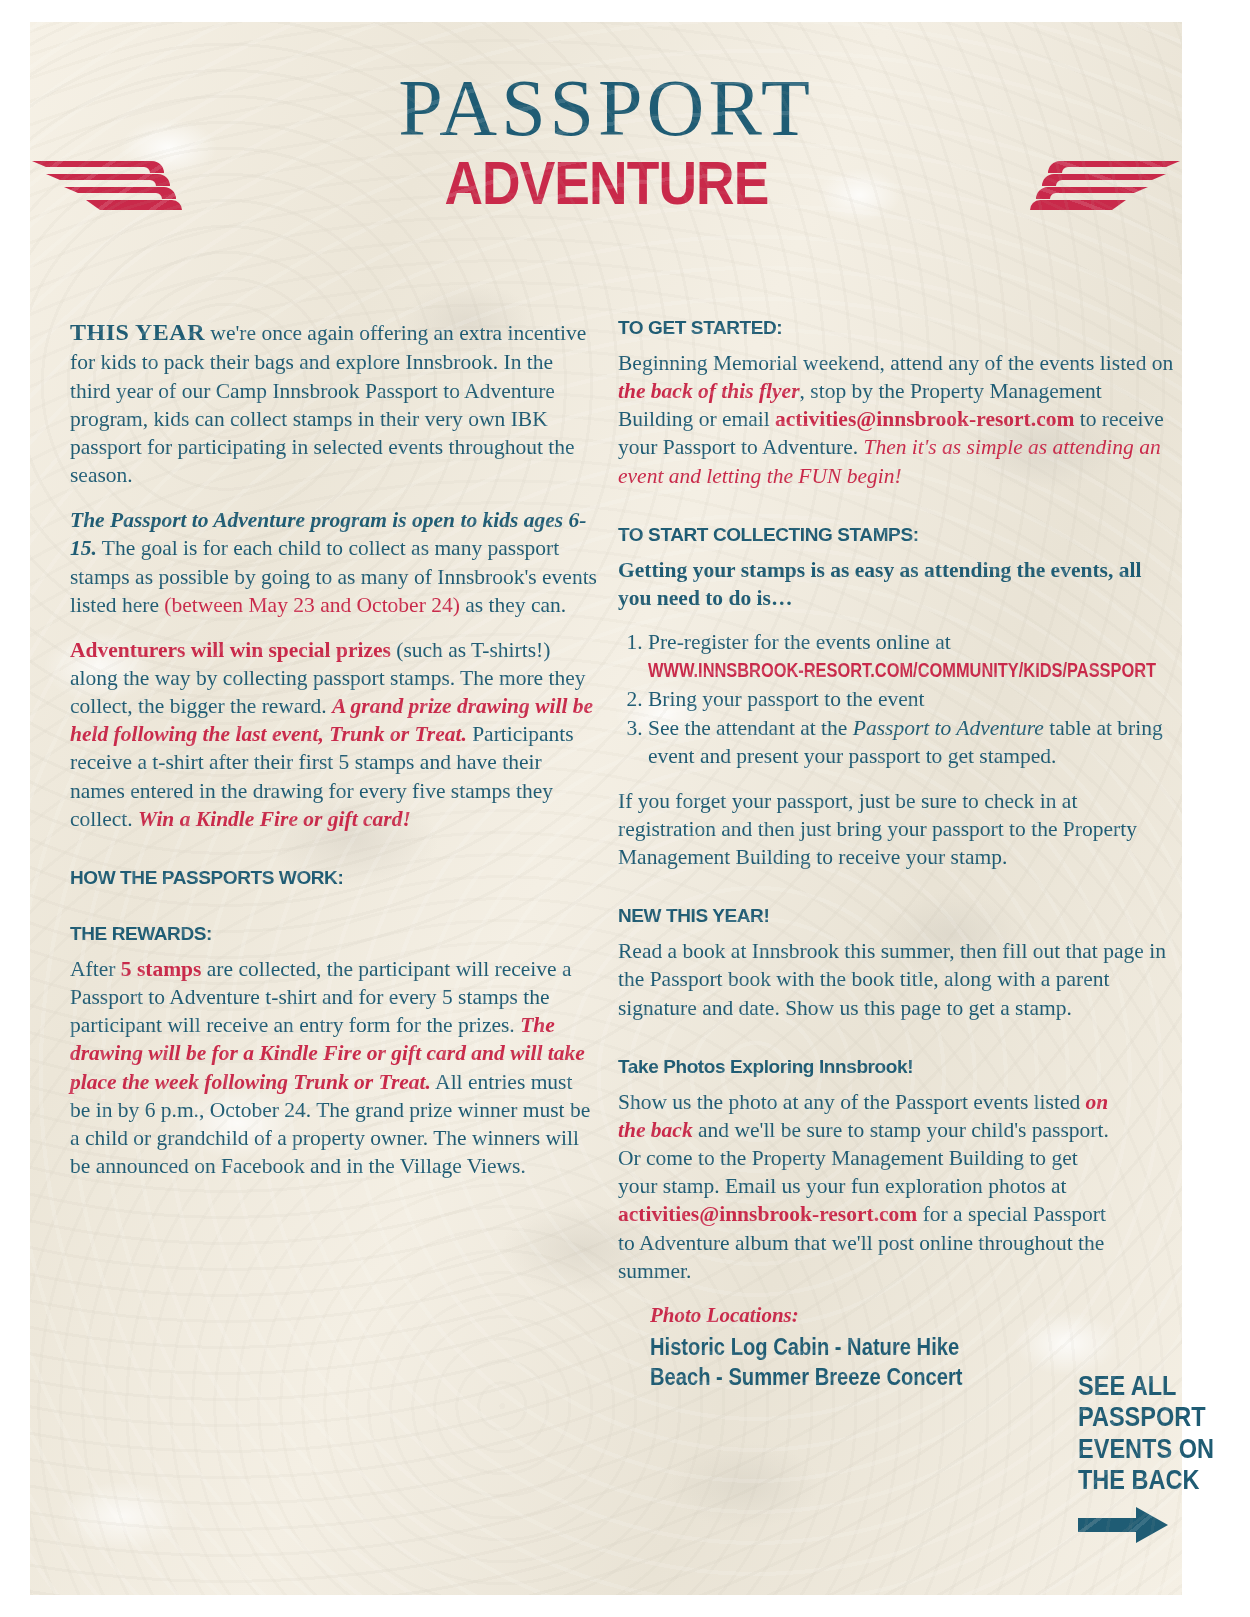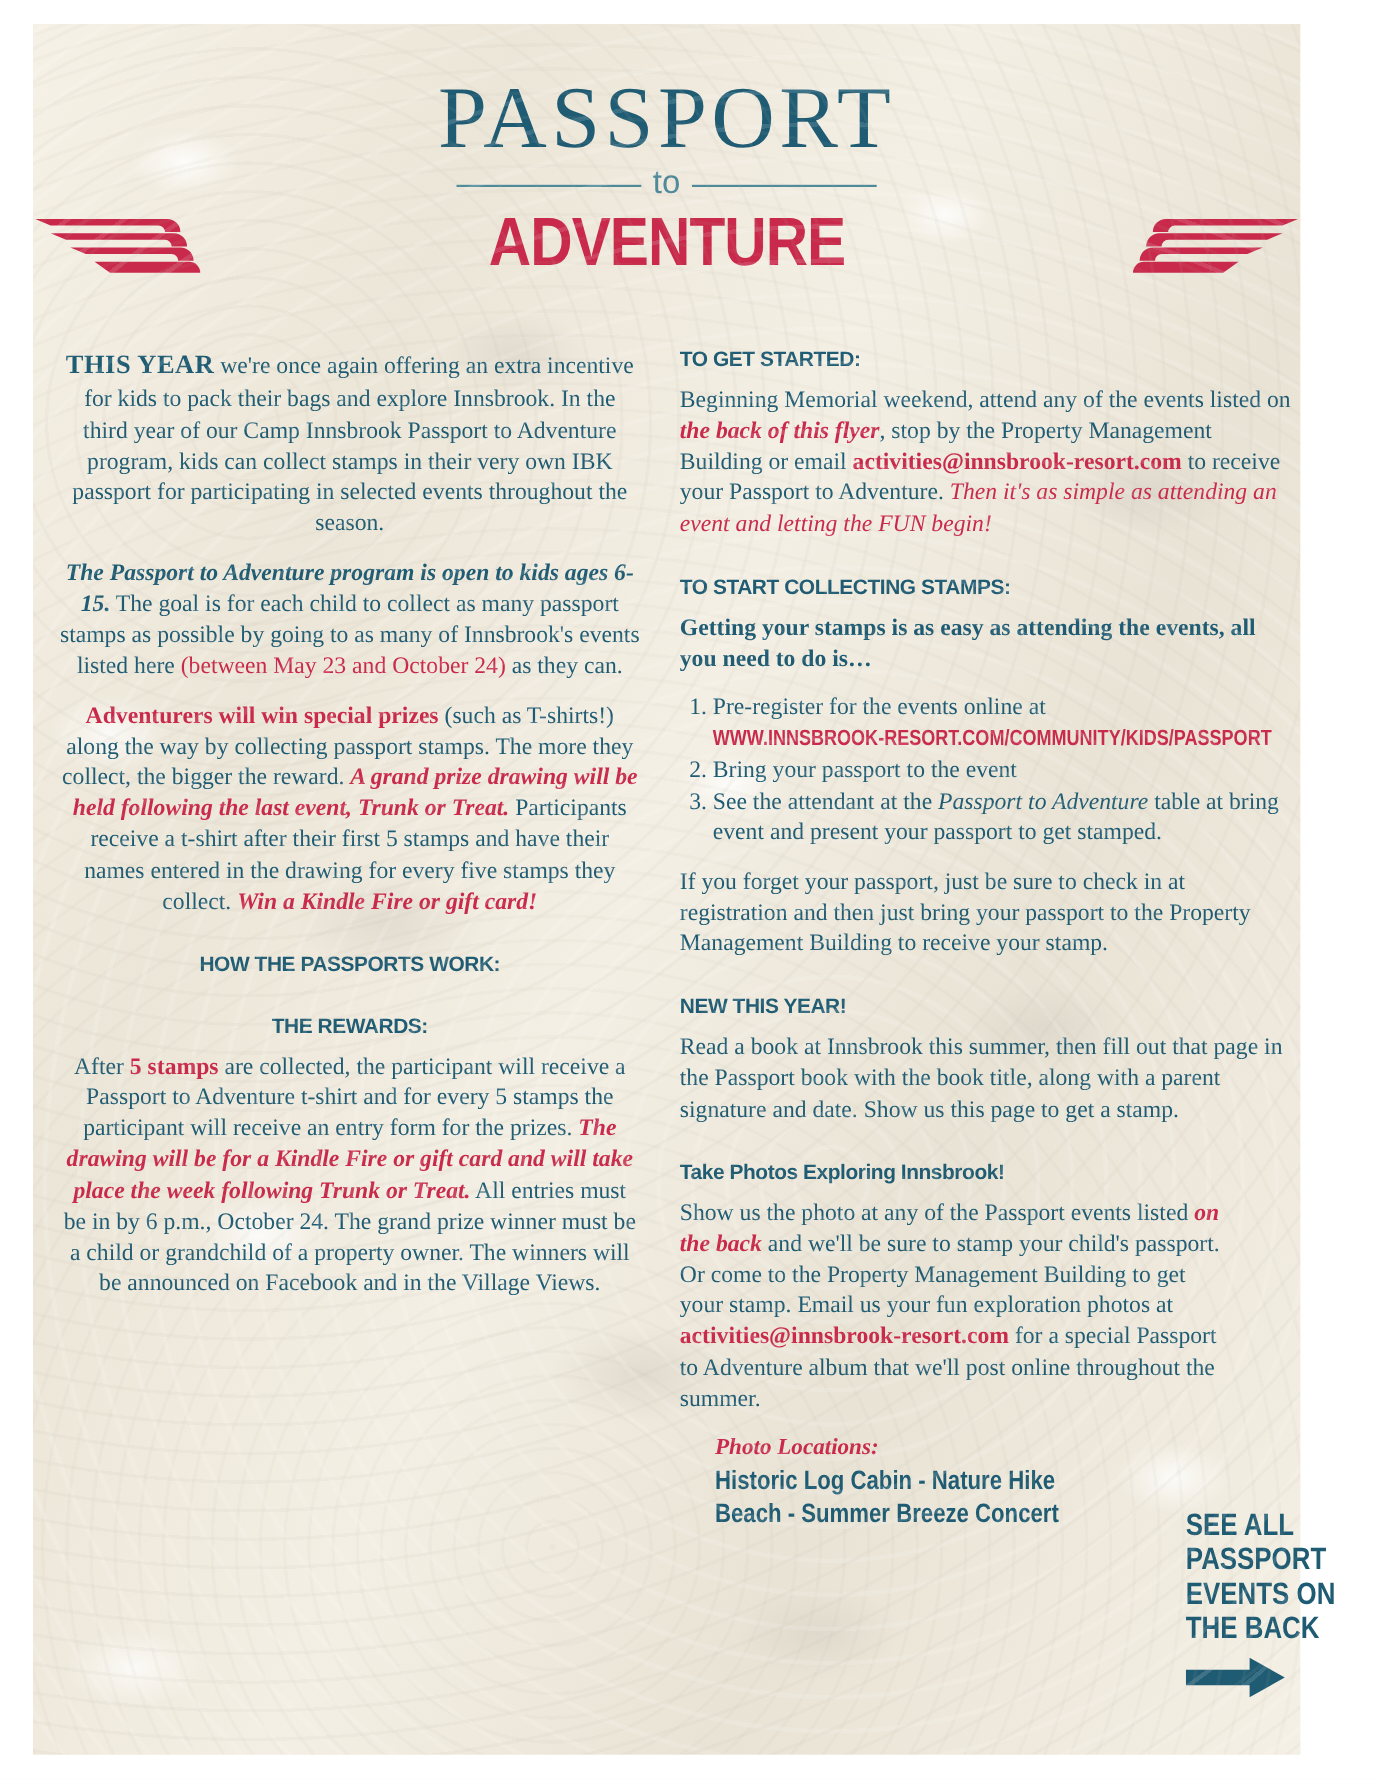--- a/index.html
+++ b/index.html
@@ -78,21 +78,21 @@
     font-family: "Liberation Sans Narrow", "Liberation Sans", sans-serif;
     font-size: 62px; font-weight: 700;
     color: #c9294a; letter-spacing: -1px;
     transform: scaleX(.86); transform-origin: center;
     line-height: 1; padding: 0 2px;
   }
   .wing { display: block; }
 
   
   .col { position: absolute; top: 295px; }
-  .col-left  { left: 24px;  width: 528px; text-align: center; }
+  .col-left  { left: 40px;  width: 528px; }
   .col-right { left: 588px; width: 560px; }
 
   .h2 {
     font-family: "Liberation Sans", sans-serif;
     font-weight: 700;
     font-size: 19px;
     color: #1f5c74;
     letter-spacing: -.4px;
     margin: 34px 0 10px 0;
   }
@@ -174,25 +174,20 @@
 </style>
 </head>
 <body>
 
 <div id="sheet">
   <div id="content">
 
     <div class="masthead">
       <div class="word-passport">PASSPORT</div>
 
-      <div class="to-row">
-        <div class="to-rule"></div>
-        <div class="to-word">to</div>
-        <div class="to-rule"></div>
-      </div>
 
       <div class="adv-row">
         <svg class="wing" width="160" height="58" viewBox="0 0 160 58">
           <g fill="#c9294a">
             <path d="M2 7 h120 a12 12 0 0 1 12 12 h-14 a6 6 0 0 0 -6 -6 H16 Z"></path>
             <path d="M16 20 h112 a12 12 0 0 1 12 12 h-14 a6 6 0 0 0 -6 -6 H30 Z"></path>
             <path d="M34 33 h100 a12 12 0 0 1 12 12 h-14 a6 6 0 0 0 -6 -6 H48 Z"></path>
             <path d="M56 46 h86 a10 10 0 0 1 10 10 H70 Z"></path>
           </g>
         </svg>

